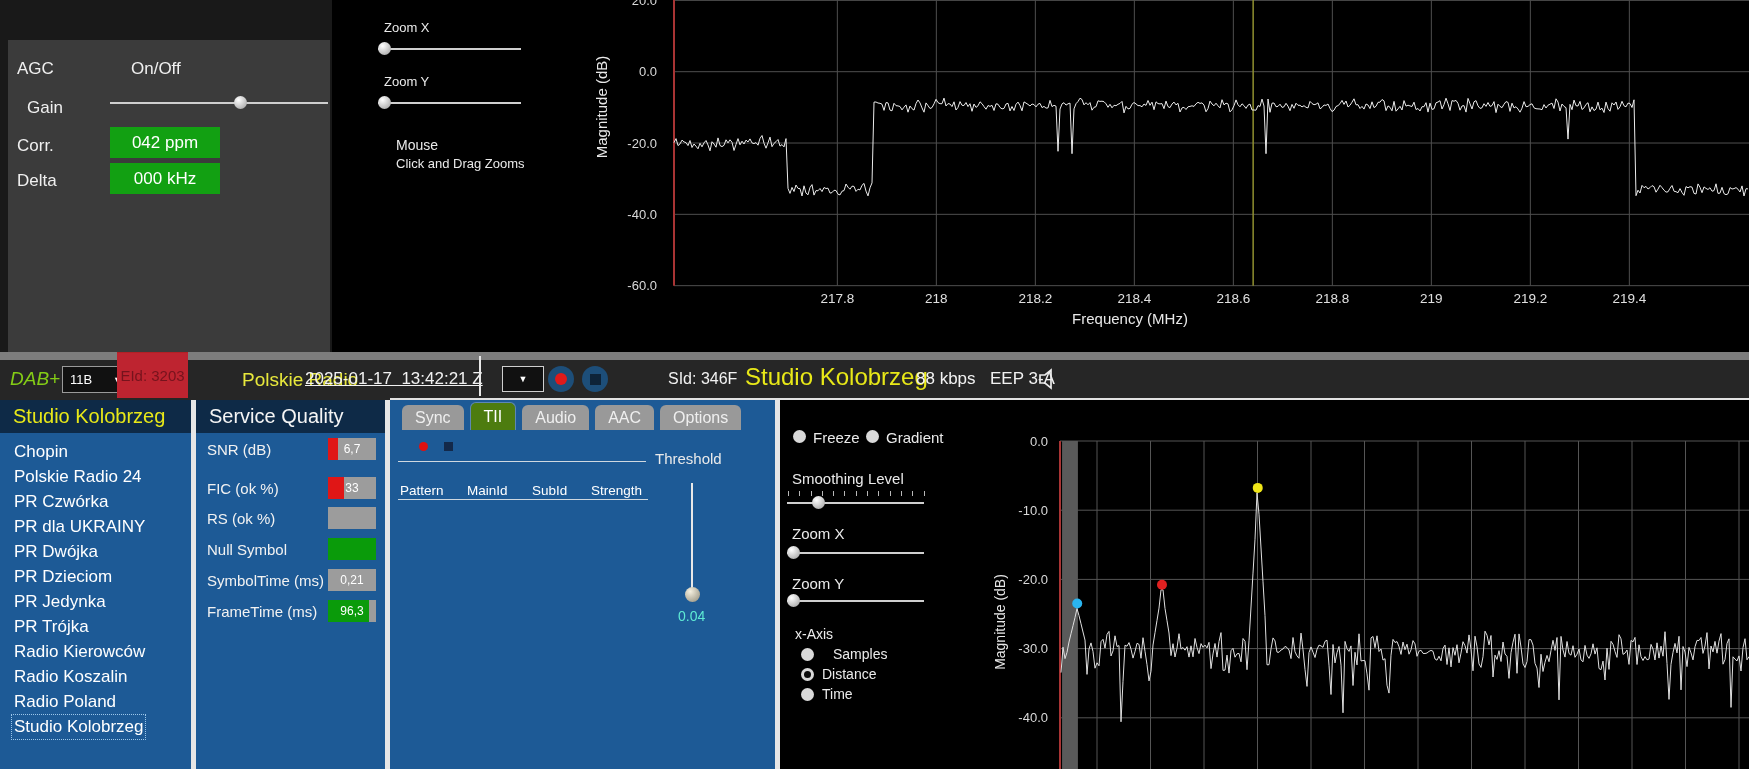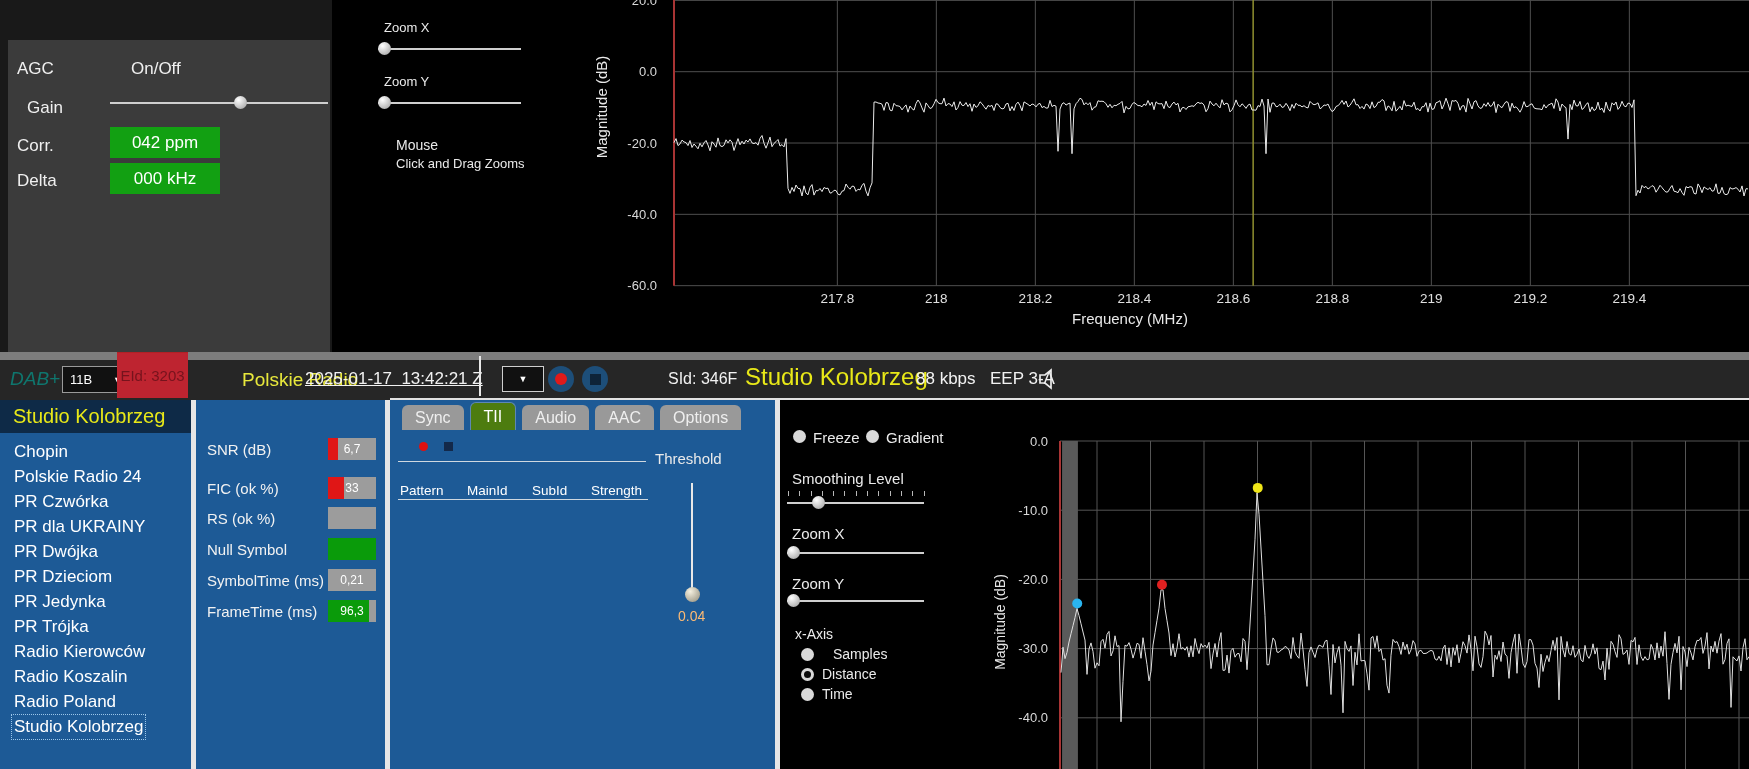--- a/index.html
+++ b/index.html
@@ -144,21 +144,21 @@
       <line x1="114" y1="0" x2="114" y2="285.7" stroke="#a83434" stroke-width="2"></line>
       <path d="M114 142.6 L116 138.6 L118 145.6 L120 143.9 L122 140.1 L124 141.9 L126 142.6 L128 145.6 L130 140.5 L132 147.5 L134 144.0 L136 146.2 L138 148.8 L140 143.3 L142 146.8 L144 142.9 L146 140.5 L148 145.0 L150 150.8 L152 141.7 L154 144.0 L156 147.2 L158 137.9 L160 145.5 L162 146.6 L164 145.3 L166 139.8 L168 142.9 L170 139.8 L172 142.3 L174 150.5 L176 144.4 L178 138.6 L180 144.8 L182 141.2 L184 144.0 L186 140.1 L188 142.0 L190 138.9 L192 142.9 L194 143.6 L196 142.6 L198 145.2 L200 138.4 L202 135.5 L204 143.2 L206 148.2 L208 142.9 L210 137.1 L212 146.7 L214 143.4 L216 141.7 L218 139.5 L220 146.1 L222 144.6 L224 146.9 L226 138.6 L228 188.4 L230 193.4 L232 187.4 L234 191.5 L236 185.0 L238 188.4 L240 188.6 L242 196.0 L244 185.8 L246 193.1 L248 194.8 L250 187.5 L252 184.6 L254 195.1 L256 190.6 L258 190.8 L260 188.5 L262 191.6 L264 187.5 L266 188.5 L268 188.2 L270 193.1 L272 192.6 L274 190.3 L276 190.5 L278 194.2 L280 194.9 L282 191.2 L284 190.6 L286 184.0 L288 187.2 L290 189.2 L292 186.2 L294 186.4 L296 191.4 L298 189.2 L300 189.9 L302 185.3 L304 183.4 L306 191.1 L308 195.9 L310 187.8 L312 182.9 L314 102.1 L316 102.0 L318 103.0 L320 103.3 L322 104.2 L324 110.4 L326 102.6 L328 102.9 L330 110.1 L332 110.8 L334 103.3 L336 105.7 L338 105.9 L340 106.5 L342 109.9 L344 107.2 L346 104.9 L348 112.2 L350 106.0 L352 108.7 L354 110.1 L356 103.5 L358 100.0 L360 102.9 L362 107.9 L364 112.2 L366 102.9 L368 105.6 L370 108.5 L372 107.6 L374 103.9 L376 99.3 L378 102.6 L380 103.7 L382 103.7 L384 98.1 L386 106.0 L388 103.6 L390 104.0 L392 106.6 L394 101.8 L396 110.0 L398 107.4 L400 101.6 L402 105.3 L404 105.5 L406 102.5 L408 106.6 L410 103.7 L412 111.3 L414 104.0 L416 107.4 L418 105.8 L420 101.8 L422 103.7 L424 106.6 L426 109.2 L428 105.5 L430 106.4 L432 105.3 L434 110.5 L436 103.8 L438 104.2 L440 107.4 L442 108.9 L444 108.4 L446 104.0 L448 103.3 L450 110.9 L452 106.5 L454 110.5 L456 104.3 L458 102.1 L460 105.5 L462 110.8 L464 101.9 L466 103.1 L468 104.4 L470 106.0 L472 104.0 L474 104.6 L476 106.9 L478 104.2 L480 103.4 L482 107.6 L484 106.4 L486 108.1 L488 107.9 L490 100.4 L492 106.6 L494 105.3 L496 106.2 L498 151.3 L500 109.1 L502 103.9 L504 102.7 L506 105.1 L508 103.8 L510 103.1 L512 153.7 L514 108.9 L516 103.7 L518 101.5 L520 98.2 L522 99.5 L524 104.9 L526 102.7 L528 104.8 L530 102.6 L532 110.2 L534 107.3 L536 106.7 L538 100.8 L540 101.4 L542 101.2 L544 101.7 L546 103.8 L548 107.3 L550 104.3 L552 107.8 L554 105.3 L556 105.7 L558 104.3 L560 103.4 L562 101.4 L564 112.9 L566 106.3 L568 108.9 L570 108.4 L572 104.2 L574 102.5 L576 103.9 L578 105.6 L580 105.6 L582 106.8 L584 104.0 L586 105.4 L588 100.5 L590 105.3 L592 102.2 L594 109.7 L596 101.8 L598 103.6 L600 103.9 L602 103.6 L604 108.7 L606 101.1 L608 106.6 L610 107.6 L612 104.0 L614 102.1 L616 104.9 L618 103.3 L620 112.0 L622 107.9 L624 107.3 L626 109.5 L628 106.8 L630 106.4 L632 105.8 L634 106.4 L636 103.8 L638 102.3 L640 103.4 L642 102.9 L644 105.1 L646 111.8 L648 108.5 L650 101.1 L652 104.0 L654 105.8 L656 103.2 L658 105.8 L660 107.9 L662 99.7 L664 104.9 L666 103.2 L668 103.9 L670 111.9 L672 109.8 L674 105.7 L676 99.9 L678 104.8 L680 106.8 L682 103.8 L684 105.6 L686 108.4 L688 105.1 L690 104.1 L692 110.0 L694 110.0 L696 110.2 L698 105.6 L700 106.5 L702 99.1 L704 106.0 L706 153.7 L708 99.0 L710 112.3 L712 103.2 L714 103.0 L716 106.7 L718 106.4 L720 104.2 L722 107.4 L724 106.8 L726 103.3 L728 106.2 L730 110.7 L732 104.4 L734 108.3 L736 103.2 L738 105.3 L740 105.3 L742 106.9 L744 105.7 L746 107.3 L748 107.9 L750 101.4 L752 103.5 L754 104.7 L756 104.2 L758 102.8 L760 108.8 L762 107.4 L764 105.0 L766 105.4 L768 104.0 L770 108.4 L772 111.6 L774 110.2 L776 106.5 L778 105.6 L780 103.7 L782 100.4 L784 104.4 L786 101.0 L788 107.0 L790 105.3 L792 102.2 L794 98.8 L796 104.8 L798 104.7 L800 108.5 L802 106.4 L804 109.1 L806 104.0 L808 105.0 L810 108.6 L812 101.8 L814 107.6 L816 106.3 L818 102.3 L820 102.2 L822 99.5 L824 100.9 L826 110.6 L828 105.9 L830 107.3 L832 110.8 L834 101.4 L836 111.2 L838 108.9 L840 106.3 L842 110.0 L844 100.6 L846 106.1 L848 105.2 L850 105.9 L852 106.5 L854 102.2 L856 109.5 L858 108.5 L860 111.0 L862 106.7 L864 106.7 L866 102.7 L868 112.1 L870 103.1 L872 109.4 L874 108.8 L876 102.8 L878 102.0 L880 100.7 L882 109.0 L884 104.6 L886 98.2 L888 103.8 L890 110.5 L892 100.6 L894 101.2 L896 100.4 L898 103.4 L900 110.2 L902 106.0 L904 105.6 L906 112.1 L908 98.4 L910 103.8 L912 109.0 L914 101.8 L916 100.6 L918 105.9 L920 108.4 L922 107.8 L924 103.7 L926 106.4 L928 102.5 L930 106.4 L932 105.6 L934 101.6 L936 112.6 L938 104.2 L940 106.4 L942 107.7 L944 104.3 L946 101.6 L948 102.4 L950 111.4 L952 103.2 L954 107.9 L956 106.7 L958 109.0 L960 112.2 L962 108.2 L964 101.6 L966 106.7 L968 106.4 L970 104.6 L972 103.8 L974 107.8 L976 108.7 L978 108.9 L980 109.0 L982 109.7 L984 104.6 L986 108.0 L988 105.2 L990 104.2 L992 103.1 L994 108.5 L996 98.8 L998 102.1 L1000 111.0 L1002 104.0 L1004 106.4 L1006 107.7 L1008 139.1 L1010 104.4 L1012 109.7 L1014 100.1 L1016 105.7 L1018 106.0 L1020 101.4 L1022 109.5 L1024 107.9 L1026 104.4 L1028 102.7 L1030 111.8 L1032 106.9 L1034 110.6 L1036 109.1 L1038 102.1 L1040 109.8 L1042 108.2 L1044 112.5 L1046 102.1 L1048 108.6 L1050 111.2 L1052 102.8 L1054 105.0 L1056 102.0 L1058 109.4 L1060 106.8 L1062 101.3 L1064 105.8 L1066 106.8 L1068 103.1 L1070 103.5 L1072 107.5 L1074 99.8 L1076 195.7 L1078 190.2 L1080 193.0 L1082 185.4 L1084 187.7 L1086 186.4 L1088 189.0 L1090 187.6 L1092 185.6 L1094 186.7 L1096 192.2 L1098 189.1 L1100 185.3 L1102 187.6 L1104 190.2 L1106 192.1 L1108 191.8 L1110 188.3 L1112 185.5 L1114 191.2 L1116 191.7 L1118 192.7 L1120 188.6 L1122 192.5 L1124 195.3 L1126 186.6 L1128 187.8 L1130 186.7 L1132 187.1 L1134 193.4 L1136 194.0 L1138 183.9 L1140 187.3 L1142 192.7 L1144 186.9 L1146 188.4 L1148 189.5 L1150 187.7 L1152 191.2 L1154 190.6 L1156 183.8 L1158 193.4 L1160 193.1 L1162 187.3 L1164 193.6 L1166 194.7 L1168 193.8 L1170 187.6 L1172 189.0 L1174 188.6 L1176 187.6 L1178 189.2 L1180 192.0 L1182 185.9 L1184 196.0 L1186 188.7 L1188 188.9 " fill="none" stroke="#ebebeb" stroke-width="1"></path>
     </svg>
 
   
   <div class="abs splitter"></div>
   <div class="abs splitter-red"></div>
 
   
   <div class="abs status-bar"></div>
-  <span class="abs" style="left:10px;top:368px;font-size:19px;font-style:italic;color:#0f766e;">DAB+</span>
+  <span class="abs" style="left:10px;top:368px;font-size:19px;font-style:italic;color:#84cc16;">DAB+</span>
   <div class="abs combo" style="left:62px;top:366px;width:52px;height:25px;">
     <span>11B</span>
     <span style="font-size:9px;">▼</span>
   </div>
   <div class="abs eid-box">EId: 3203</div>
   <span class="abs" style="left:206px;top:369px;font-size:19px;color:#e8e83c;margin-left:36px;">Polskie Radio</span>
   <span class="abs" style="left:305px;top:369px;font-size:17px;color:#f2f2f2;white-space:pre;text-decoration:underline;">2025-01-17  13:42:21 Z</span>
   <div class="abs" style="left:479px;top:356px;width:2px;height:40px;background:#e8e8e8;"></div>
   <div class="abs combo" style="left:502px;top:366px;width:26px;height:24px;justify-content:center;border-color:#cfcfcf;">
     <span style="font-size:9px;">▼</span>
@@ -218,20 +218,21 @@
         </div>
         <div class="svc-item selected">
           <span>Studio Kolobrzeg</span>
         </div>
       </div>
   </div>
   <div class="abs vdivider" style="left:191px;"></div>
 
   
   <div class="abs qual-panel" id="qual-panel">
+    <div class="panel-hdr" style="color:#f5f5f5;">Service Quality</div>
   <span class="qrow-label" style="left: 11px; top: 41px;">SNR (dB)</span>
       <div class="qbar" style="left: 132px; top: 38px;">
         <div class="fill" style="width: 20%; background: rgb(224, 22, 22);"></div>
         <div class="val">6,7</div>
       </div>
       <span class="qrow-label" style="left: 11px; top: 80px;">FIC (ok %)</span>
       <div class="qbar" style="left: 132px; top: 77px;">
         <div class="fill" style="width: 33%; background: rgb(224, 22, 22);"></div>
         <div class="val">33</div>
       </div>
@@ -273,21 +274,21 @@
     <div id="tii-cols">
         <span class="tii-col" style="left: 10px; top: 83px;">Pattern</span>
         <span class="tii-col" style="left: 77px; top: 83px;">MainId</span>
         <span class="tii-col" style="left: 142px; top: 83px;">SubId</span>
         <span class="tii-col" style="left: 201px; top: 83px;">Strength</span>
       </div>
     <div style="position:absolute;left:8px;top:99px;width:250px;height:1px;background:#cfd8e0;"></div>
     <span class="med-label" style="position:absolute;left:265px;top:50px;">Threshold</span>
     <div class="vslider-track" style="left:301px;top:83px;height:117px;"></div>
     <div class="vthumb" id="threshold-thumb" style="left: 294.5px; top: 187.15px;"></div>
-    <span style="position:absolute;left:288px;top:208px;font-size:14px;color:#fdba74;">0.04</span>
+    <span style="position:absolute;left:288px;top:208px;font-size:14px;color:#5eead4;">0.04</span>
   </div>
   <div class="abs vdivider" style="left:775px;"></div>
 
   
   <div class="abs cir-panel">
 
     <span class="radio" id="freeze-radio" style="position:absolute;left:13px;top:30px;"></span>
     <span class="med-label" style="position:absolute;left:33px;top:29px;">Freeze</span>
     <span class="radio" id="gradient-radio" style="position:absolute;left:86px;top:30px;"></span>
     <span class="med-label" style="position:absolute;left:106px;top:29px;">Gradient</span>

